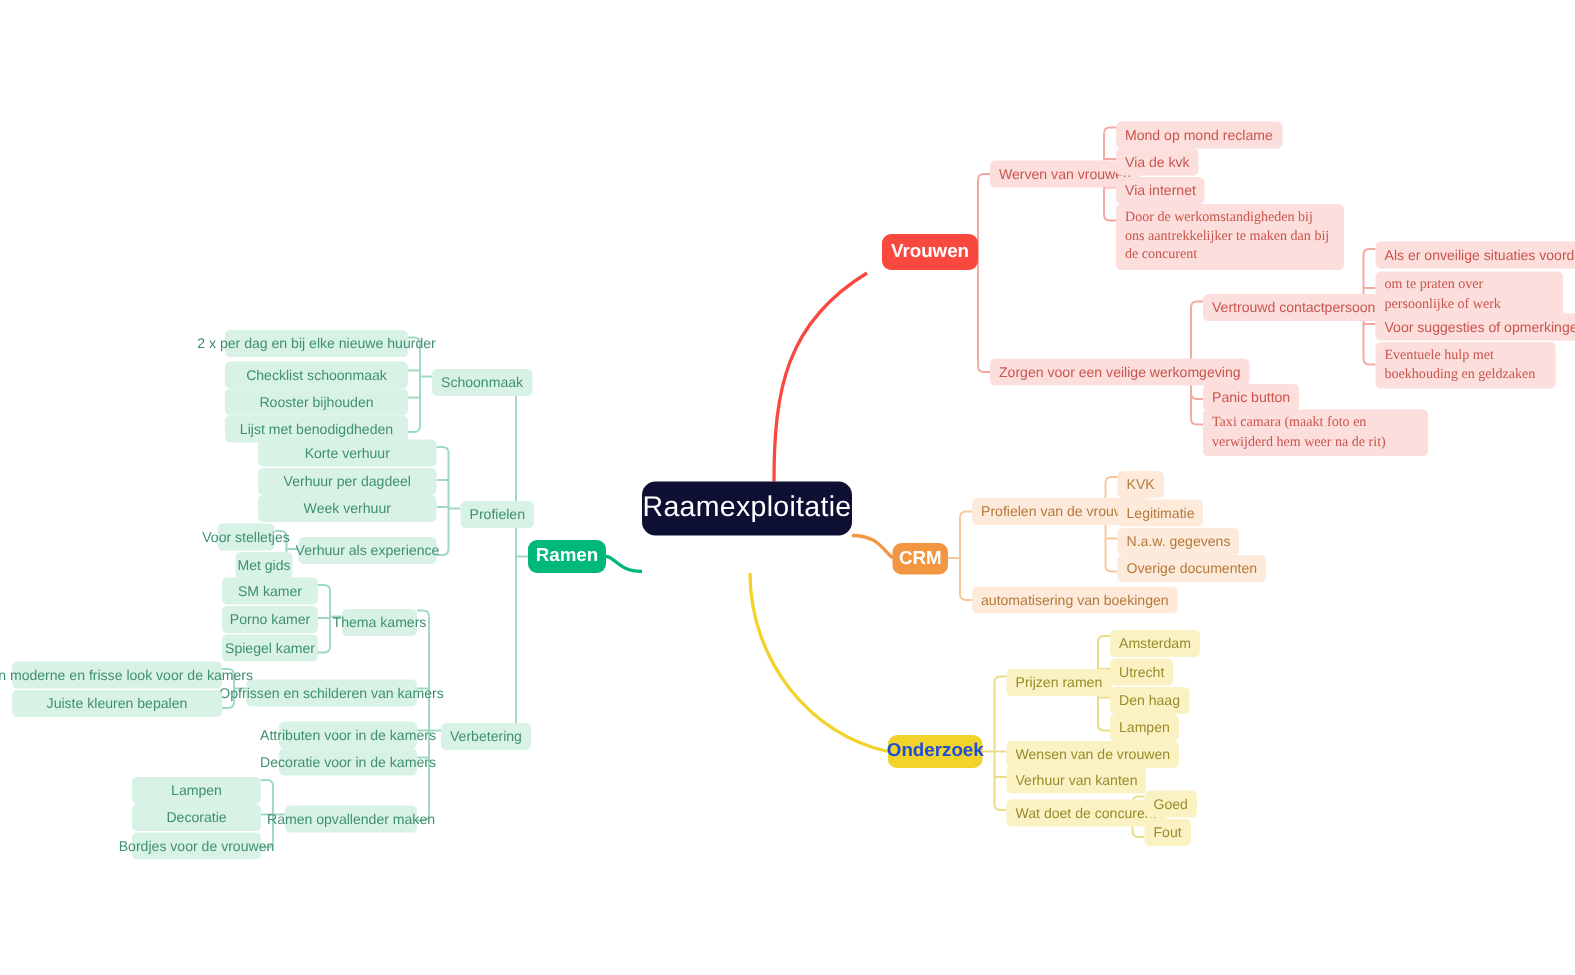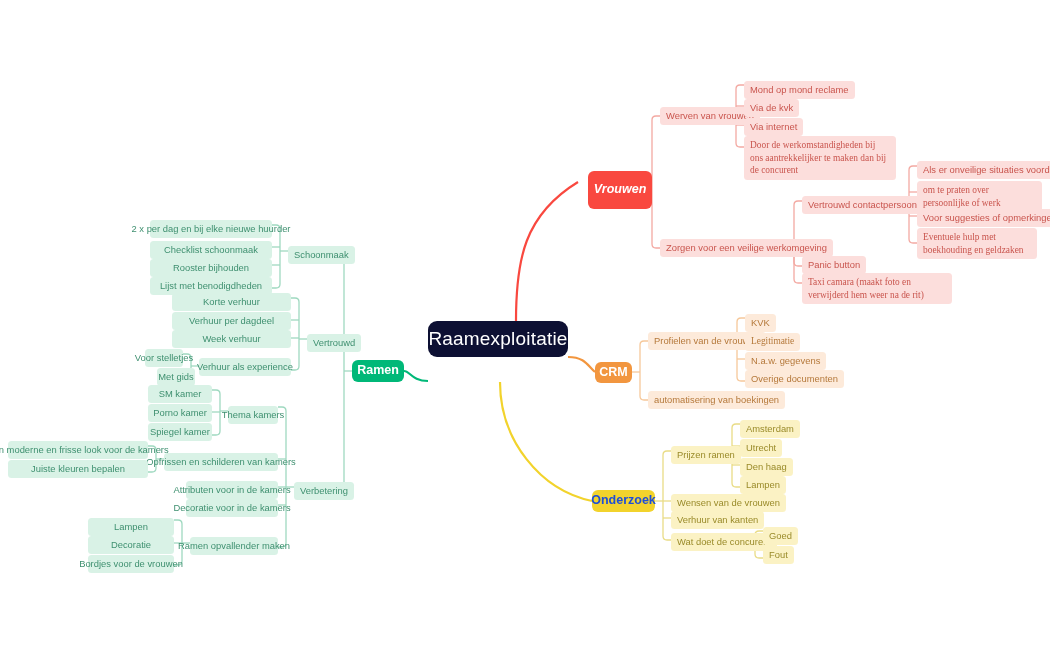--- a/index.html
+++ b/index.html
@@ -176,21 +176,21 @@
         <path d="M182,543 L174,543"></path>
         <path d="M182,561 Q182,565 178,565 L174,565"></path>
       </g>
     </g>
   </svg>
 
   <div class="node root" style="left:428px;top:321px;width:140px;height:36px;">
     <span>Raamexploitatie</span>
   </div>
 
-  <div class="node l1 red" style="left:588px;top:171px;width:64px;height:38px;font-style:italic;">
+  <div class="node l1 red" style="left:588px;top:156px;width:64px;height:24px;">
     <span>Vrouwen</span>
   </div>
 
   <div class="node chip red" style="left:660px;top:107px;">
     <span>Werven van vrouwen</span>
   </div>
 
   <div class="node chip red" style="left:744px;top:81px;">
     <span>Mond op mond reclame</span>
   </div>
@@ -234,21 +234,21 @@
   <div class="node l1 orange" style="left:595px;top:362px;width:37px;height:21px;">
     <span>CRM</span>
   </div>
 
   <div class="node chip orange" style="left:648px;top:332px;">
     <span>Profielen van de vrouwen</span>
   </div>
   <div class="node chip orange" style="left:745px;top:314px;">
     <span>KVK</span>
   </div>
-  <div class="node chip orange" style="left:745px;top:333px;font-family:Liberation Serif, serif;">
+  <div class="node chip orange" style="left:745px;top:333px;">
     <span>Legitimatie</span>
   </div>
   <div class="node chip orange" style="left:745px;top:352px;">
     <span>N.a.w. gegevens</span>
   </div>
   <div class="node chip orange" style="left:745px;top:370px;">
     <span>Overige documenten</span>
   </div>
   <div class="node chip orange" style="left:648px;top:391px;">
     <span>automatisering van boekingen</span>
@@ -304,21 +304,21 @@
     <span>Checklist schoonmaak</span>
   </div>
   <div class="node chip green r2" style="left:150px;top:259px;width:122px;">
     <span>Rooster bijhouden</span>
   </div>
   <div class="node chip green r2" style="left:150px;top:277px;width:122px;">
     <span>Lijst met benodigdheden</span>
   </div>
 
   <div class="node chip green" style="left:307px;top:334px;">
-    <span>Vertrouwd</span>
+    <span>Profielen</span>
   </div>
   <div class="node chip green r2" style="left:172px;top:293px;width:119px;">
     <span>Korte verhuur</span>
   </div>
   <div class="node chip green r2" style="left:172px;top:312px;width:119px;">
     <span>Verhuur per dagdeel</span>
   </div>
   <div class="node chip green r2" style="left:172px;top:330px;width:119px;">
     <span>Week verhuur</span>
   </div>

